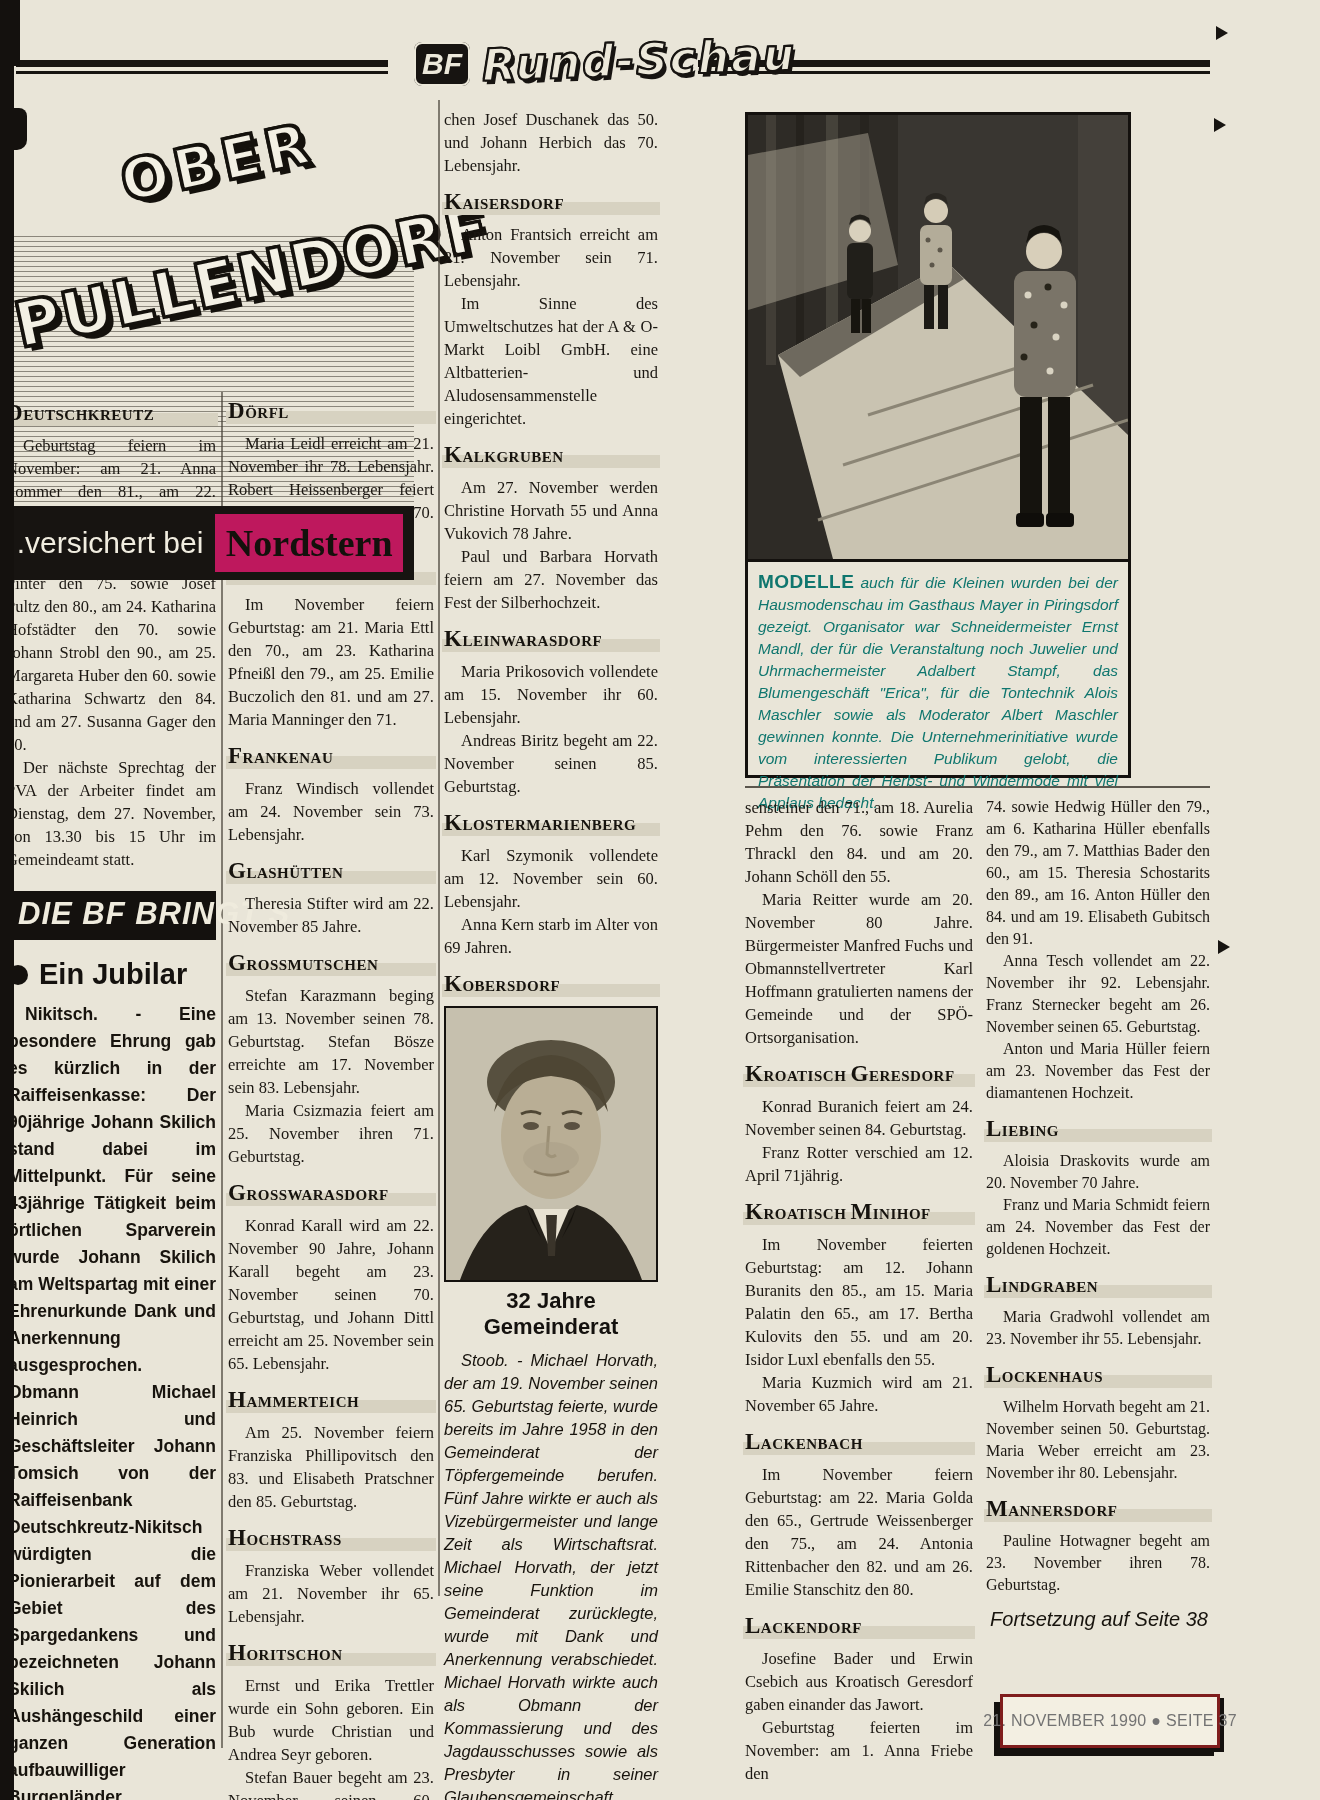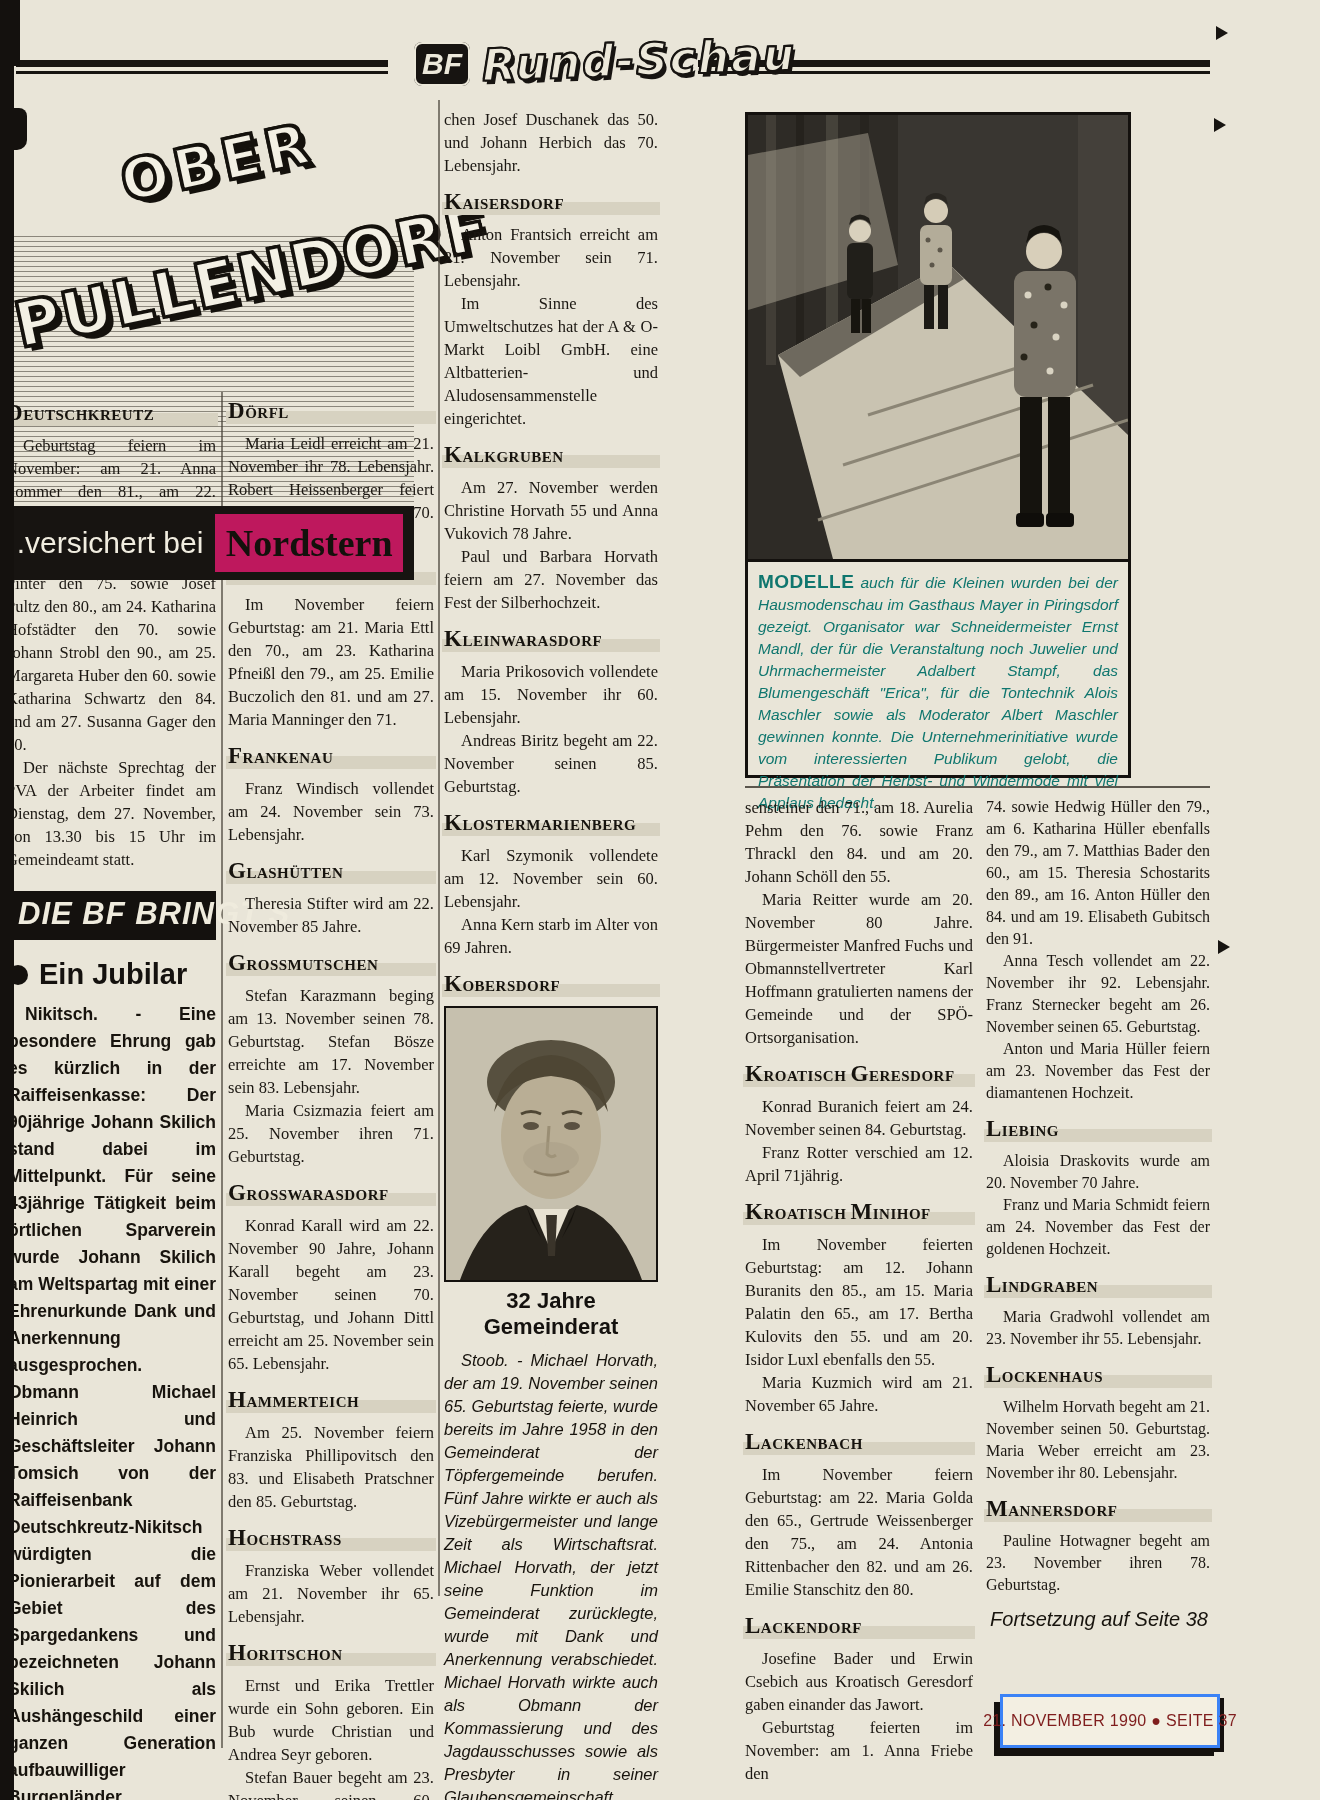--- a/index.html
+++ b/index.html
@@ -62,23 +62,23 @@
   .photo-top{position:absolute;left:745px;top:112px;width:386px;height:450px;border:3px solid #14110e;box-sizing:border-box;background:#35332e;}
   .caption-box{position:absolute;left:745px;top:562px;width:386px;height:216px;border:3px solid #14110e;border-top:none;
                box-sizing:border-box;padding:9px 10px;background:#e9e5d8;}
   .caption-box .cap{font:italic 15.5px/22px "Liberation Sans",sans-serif;text-align:justify;color:#0f766e;margin:0;}
   .cap-lead{font:700 19px "Liberation Sans",sans-serif;font-style:normal;letter-spacing:.5px;margin-right:6px;}
   .portrait{width:214px;height:276px;border:2px solid #14110e;box-sizing:border-box;margin:8px 0 6px;background:#cbc5b4;}
   .port-head{font:700 22px "Liberation Sans",sans-serif;text-align:center;margin:2px 0 9px;color:#14110e;}
   .italic-text{font:italic 16.5px/23px "Liberation Sans",sans-serif;text-align:justify;text-indent:17px;margin:0;color:#17130d;}
   
   .continuation{font:italic 20px "Liberation Sans",sans-serif;text-align:right;margin-top:12px;padding-right:2px;color:#17130d;}
-  .footer-box{position:absolute;left:1000px;top:1694px;width:214px;height:48px;border:3px solid #3b82f6;background:#f3efe2;
+  .footer-box{position:absolute;left:1000px;top:1694px;width:214px;height:48px;border:3px solid #7f1d1d;background:#f3efe2;
               box-shadow:-6px 8px 0 #14110e,4px 4px 0 #14110e;display:flex;align-items:center;justify-content:center;
-              font:16px "Liberation Sans",sans-serif;letter-spacing:.3px;white-space:nowrap;color:#7f1d1d;}
+              font:16px "Liberation Sans",sans-serif;letter-spacing:.3px;white-space:nowrap;color:#737373;}
 </style>
 </head>
 <body>
 
 <div class="page">
 
   <div class="edge-bar"></div>
   <div class="edge-blob1"></div>
   <div class="edge-blob2"></div>
 

